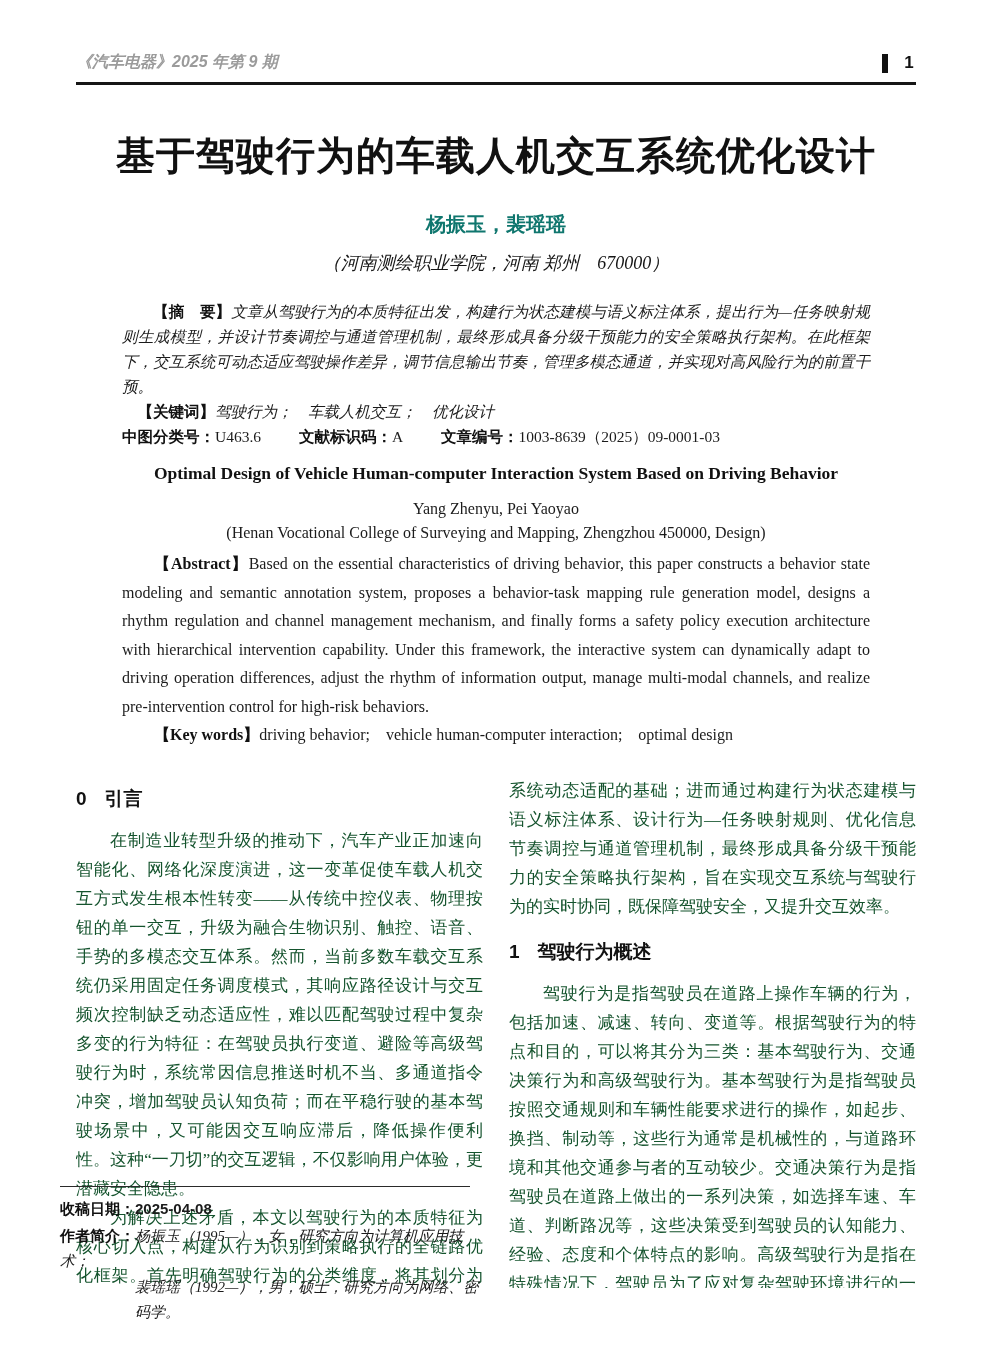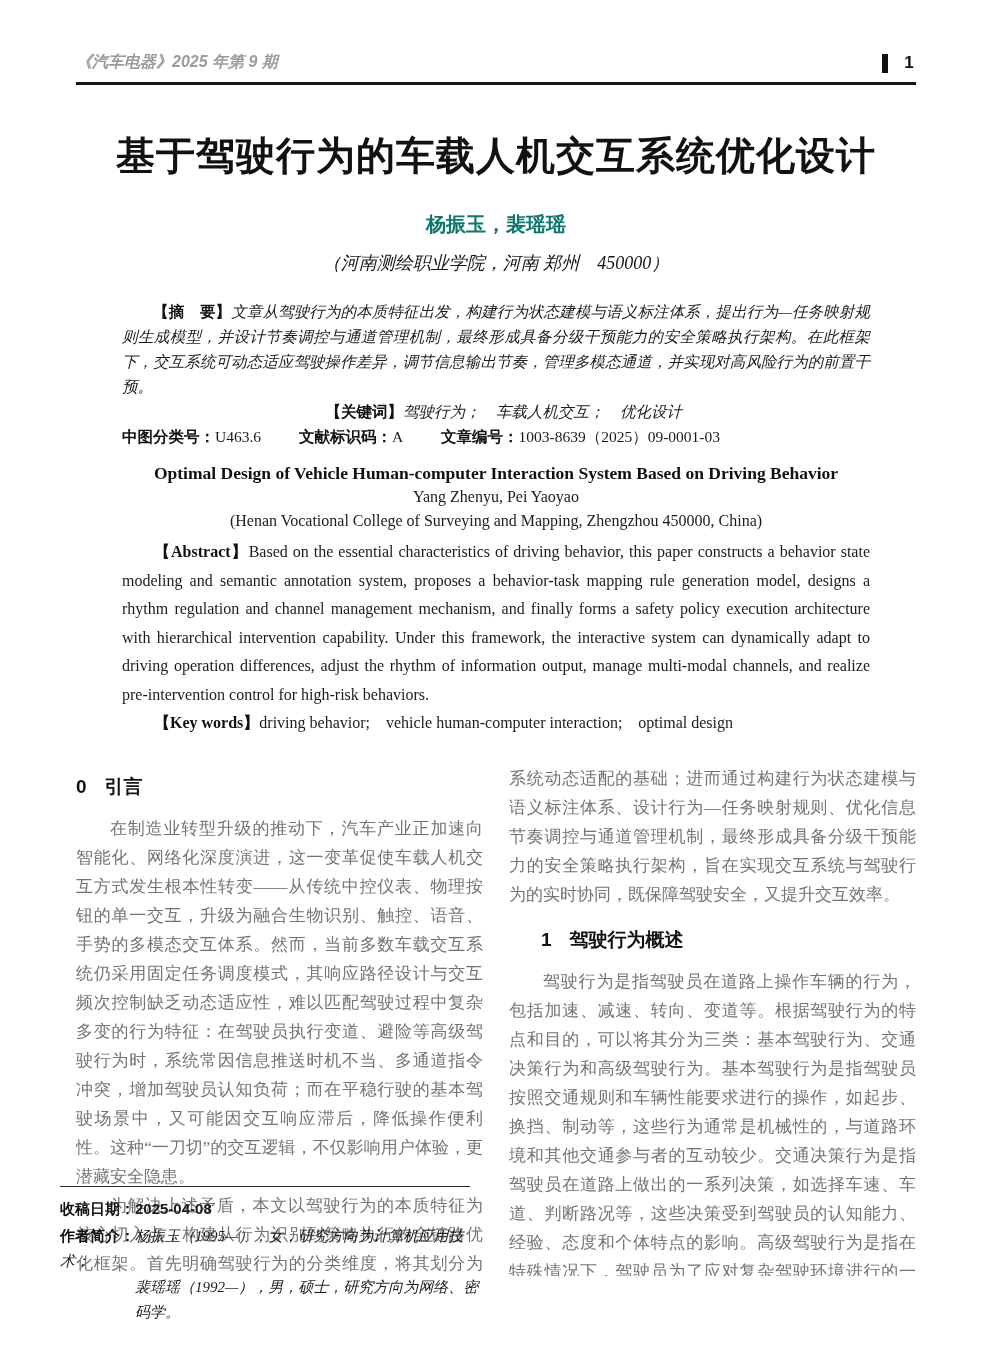--- a/index.html
+++ b/index.html
@@ -41,54 +41,54 @@
     font-weight:600;font-size:20px;color:#0f766e;
   }
   .affil-cn{
     margin-top:13px;text-align:center;
     font-style:italic;font-size:18px;color:#161616;
   }
 
   
   .cn-block{margin:24px 122px 0 122px;font-size:15.5px;line-height:25px;}
   .cn-abstract{text-align:justify;text-indent:2em;font-style:italic;font-weight:500;}
-  .cn-keywords{margin-top:2px;text-indent:1em;font-style:italic;font-weight:500;text-align:center;}
+  .cn-keywords{margin-top:2px;text-indent:1em;font-style:italic;font-weight:500;}
   .inline-label{
     font-family:"Liberation Sans","DejaVu Sans",sans-serif;
     font-weight:bold;font-style:normal;color:#111;
   }
   .clc-line{margin-top:5px;text-indent:0;font-style:normal;}
   .clc-pair{margin-right:34px;white-space:nowrap;}
 
   
   .title-en{
     margin-top:14px;text-align:center;
     font-weight:bold;font-size:17.5px;color:#111;
   }
-  .authors-en{margin-top:4px;text-align:center;font-size:16px;}
+  .authors-en{margin-top:16px;text-align:center;font-size:16px;}
   .affil-en{margin-top:6px;text-align:center;font-size:16px;}
   .en-block{margin:8px 122px 0 122px;font-size:16px;line-height:28.5px;}
   .en-abstract{text-align:justify;text-indent:2em;}
   .en-keywords{text-indent:2em;}
 
   
   .columns{display:flex;gap:26px;margin:26px 76px 0 76px;}
   .col{flex:1;height:512px;overflow:hidden;}
   .sec-heading{
     font-family:"Liberation Sans","DejaVu Sans",sans-serif;
     font-weight:bold;font-size:19px;color:#111;
     margin:10px 0 14px 0;
   }
   .sec-heading .sec-num{margin-right:18px;}
   .body-para{
     font-size:17px;line-height:29px;text-align:justify;
-    text-indent:2em;margin:0;color:#737373;
+    text-indent:2em;margin:0;color:#14532d;
   }
   .body-para.no-indent{text-indent:0;}
-  .col-right .sec-heading{margin-top:18px;margin-left:32px;}
+  .col-right .sec-heading{margin-top:18px;}
 
   
   .footnote{
     position:absolute;left:60px;top:1186px;width:420px;
     font-size:15px;line-height:25.5px;
   }
   .fn-rule{height:1px;background:#2a2a2a;width:410px;margin-bottom:9px;}
   .fn-label{
     font-family:"Liberation Sans","DejaVu Sans",sans-serif;
     font-weight:bold;color:#111;
@@ -106,35 +106,35 @@
     <span class="rh-journal">《汽车电器》2025 年第 9 期</span>
     <span class="rh-right">
       <span class="rh-bar"></span>
       <span class="rh-page">1</span>
     </span>
   </div>
   <div class="head-rule"></div>
 
   <div class="title-cn">基于驾驶行为的车载人机交互系统优化设计</div>
   <div class="authors-cn">杨振玉，裴瑶瑶</div>
-  <div class="affil-cn">（河南测绘职业学院，河南 郑州　450000）</div>
+  <div class="affil-cn">（河南测绘职业学院，河南 郑州　670000）</div>
 
   <div class="cn-block">
     <p class="cn-abstract" style="margin:0"><span class="inline-label">【摘　要】</span><span>文章从驾驶行为的本质特征出发，构建行为状态建模与语义标注体系，提出行为—任务映射规则生成模型，并设计节奏调控与通道管理机制，最终形成具备分级干预能力的安全策略执行架构。在此框架下，交互系统可动态适应驾驶操作差异，调节信息输出节奏，管理多模态通道，并实现对高风险行为的前置干预。</span></p>
     <p class="cn-keywords" style="margin:0"><span class="inline-label">【关键词】</span><span>驾驶行为；　车载人机交互；　优化设计</span></p>
     <p class="clc-line" style="margin:0">
       <span class="clc-pair"><span class="inline-label">中图分类号：</span><span>U463.6</span></span>
       <span class="clc-pair"><span class="inline-label">文献标识码：</span><span>A</span></span>
       <span class="clc-pair"><span class="inline-label">文章编号：</span><span>1003-8639（2025）09-0001-03</span></span>
     </p>
   </div>
 
   <div class="title-en">Optimal Design of Vehicle Human-computer Interaction System Based on Driving Behavior</div>
   <div class="authors-en">Yang Zhenyu, Pei Yaoyao</div>
-  <div class="affil-en">(Henan Vocational College of Surveying and Mapping, Zhengzhou 450000, China)</div>
+  <div class="affil-en">(Henan Vocational College of Surveying and Mapping, Zhengzhou 450000, Design)</div>
   <div class="en-block">
     <p class="en-abstract" style="margin:0"><span class="inline-label" style="font-family:inherit">【Abstract】</span><span>Based on the essential characteristics of driving behavior, this paper constructs a behavior state modeling and semantic annotation system, proposes a behavior-task mapping rule generation model, designs a rhythm regulation and channel management mechanism, and finally forms a safety policy execution architecture with hierarchical intervention capability. Under this framework, the interactive system can dynamically adapt to driving operation differences, adjust the rhythm of information output, manage multi-modal channels, and realize pre-intervention control for high-risk behaviors.</span></p>
     <p class="en-keywords" style="margin:0"><span class="inline-label" style="font-family:inherit">【Key words】</span><span>driving behavior;　vehicle human-computer interaction;　optimal design</span></p>
   </div>
 
   <div class="columns">
     <div class="col col-left">
       <div class="sec-heading">
         <span class="sec-num">0</span><span>引言</span>
       </div>

